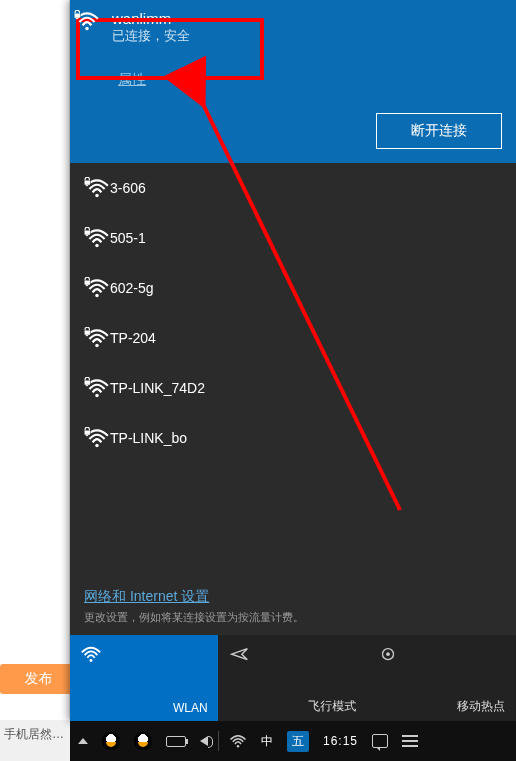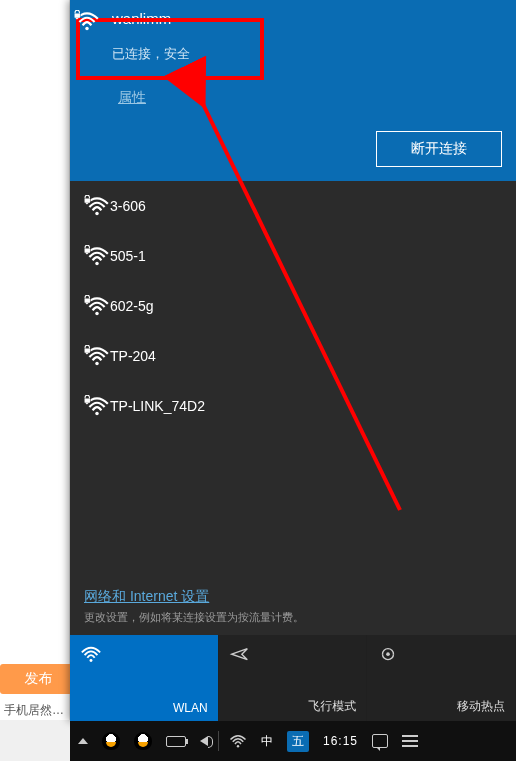--- a/index.html
+++ b/index.html
@@ -23,21 +23,21 @@
     left: 0px; top: 664px;
     width: 77px; height: 30px;
     background: #ff9a4a;
     color: #fff;
     font-size: 14px;
     display: flex; align-items: center; justify-content: center;
     border-radius: 3px;
   }
   .bottom-text {
     position: absolute;
-    left: 0; top: 700px;
+    left: 0; top: 724px;
     font-size: 12px;
     color: #555;
     padding: 2px 4px;
   }
 
   .flyout {
     position: absolute;
     left: 70px; top: 0;
     width: 446px;
     height: 721px;
@@ -59,21 +59,21 @@
     gap: 12px;
   }
   .red-box {
     position: absolute;
     left: 6px; top: 18px;
     width: 188px; height: 62px;
     border: 4px solid #ff0000;
     pointer-events: none;
   }
   .wifi-name { font-size: 15px; color: #fff; }
-  .wifi-status { font-size: 13px; color: #cde3f3; margin-top: 18px; }
+  .wifi-status { font-size: 13px; color: #cde3f3; margin-top: 0; }
   .properties {
     font-size: 14px;
     color: #9bc7e4;
     margin-left: 44px;
     margin-top: 26px;
     text-decoration: underline;
     cursor: pointer;
   }
   .disconnect-row {
     display: flex;
@@ -327,20 +327,34 @@
             <path d="M5 11 Q12 3 19 11" stroke="#fff" stroke-width="2" fill="none"></path>
             <path d="M8 14 Q12 8 16 14" stroke="#fff" stroke-width="2" fill="none"></path>
             <circle cx="12" cy="17" r="1.6" fill="#fff"></circle>
             <rect x="0" y="0" width="6" height="7" rx="1" fill="#2b2b2b"></rect>
             <path d="M1 3 V2 a2 2 0 0 1 4 0 V3" stroke="#fff" stroke-width="1" fill="none"></path>
             <rect x="0.5" y="3" width="5" height="4" rx="0.5" fill="#fff"></rect>
           </svg>
       </span>
       <span>TP-LINK_74D2</span>
     </div>
+    <div class="net-item">
+      <span class="wifi-icon">
+        <svg viewBox="0 0 24 20">
+            <path d="M2 8 Q12 -2 22 8" stroke="#fff" stroke-width="2" fill="none"></path>
+            <path d="M5 11 Q12 3 19 11" stroke="#fff" stroke-width="2" fill="none"></path>
+            <path d="M8 14 Q12 8 16 14" stroke="#fff" stroke-width="2" fill="none"></path>
+            <circle cx="12" cy="17" r="1.6" fill="#fff"></circle>
+            <rect x="0" y="0" width="6" height="7" rx="1" fill="#2b2b2b"></rect>
+            <path d="M1 3 V2 a2 2 0 0 1 4 0 V3" stroke="#fff" stroke-width="1" fill="none"></path>
+            <rect x="0.5" y="3" width="5" height="4" rx="0.5" fill="#fff"></rect>
+          </svg>
+      </span>
+      <span>TP-LINK_bo</span>
+    </div>
   </div>
 
   <div class="settings-area">
     <div class="settings-link">网络和 Internet 设置</div>
     <div class="settings-sub">更改设置，例如将某连接设置为按流量计费。</div>
   </div>
 
   <div class="tiles">
     <div class="tile tile-wlan">
       <span class="tile-icon">

